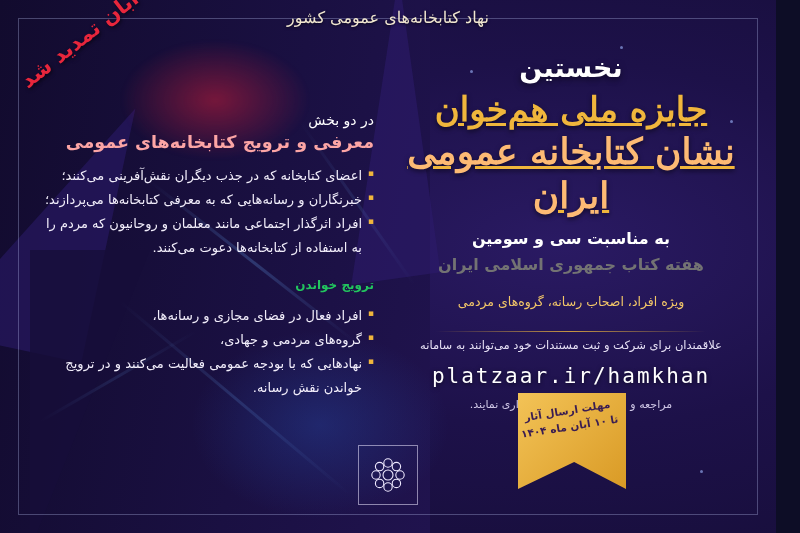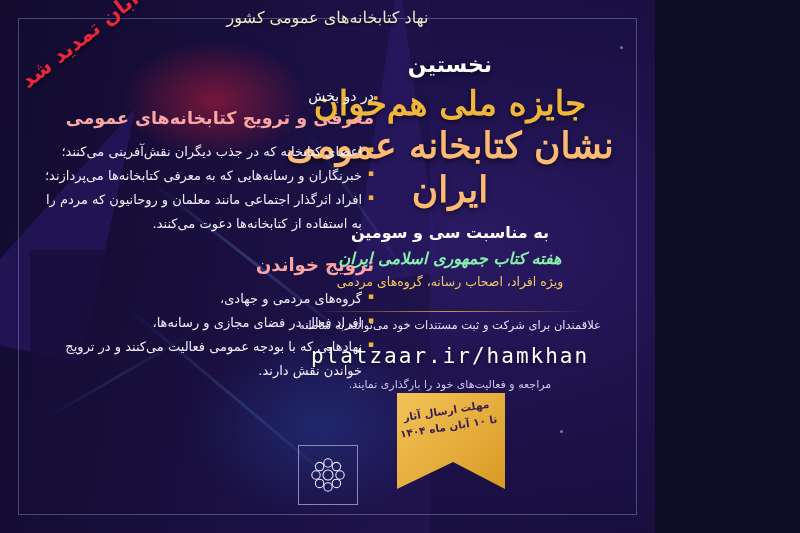--- a/index.html
+++ b/index.html
@@ -2,21 +2,21 @@
 <html><head>
 <meta charset="utf-8">
 <style>
   html, body {
     margin: 0;
     padding: 0;
     background: #0d0d26;
   }
   .poster {
     position: relative;
-    width: 655px;
+    width: 776px;
     height: 533px;
     overflow: hidden;
     background: #1b1145;
     font-family: "DejaVu Sans", sans-serif;
     direction: rtl;
   }
   
   .bg-base {
     position: absolute;
     inset: 0;
@@ -105,52 +105,53 @@
   
   .right-col {
     position: absolute;
     right: 40px;
     top: 52px;
     width: 330px;
     text-align: center;
     color: #fff;
   }
   .t-first {
-    font-size: 22px;
+    font-size: 27px;
     font-weight: bold;
     color: #ffffff;
     letter-spacing: 1px;
     margin-bottom: 6px;
     text-shadow: 0 2px 6px rgba(0,0,0,.5);
   }
   .t-award {
     font-size: 34px;
     font-weight: bold;
     color: #f0b63c;
     font-family: "DejaVu Serif", serif;
     line-height: 1.22;
     text-shadow: 0 2px 5px rgba(0,0,0,.55);
+    text-decoration: underline;
   }
   .t-award .line2 {
     display: block;
     font-size: 36px;
     color: #fdba74;
   }
   .t-occasion {
     margin-top: 8px;
     font-size: 16px;
     font-weight: bold;
     color: #ffffff;
     line-height: 1.6;
   }
   .t-occasion .gold {
-    color: #86efac;
-    font-style: italic;
+    color: #737373;
   }
   .t-audience {
+    margin-top: 14px;
     font-size: 12.5px;
     color: #f3c768;
     line-height: 1.75;
   }
   .divider {
     margin: 18px auto 0;
     width: 270px;
     height: 1px;
     background: linear-gradient(90deg, rgba(240,182,60,0), rgba(240,182,60,.8), rgba(240,182,60,0));
   }
@@ -209,20 +210,21 @@
     left: 44px;
     top: 88px;
     width: 330px;
     color: #f4f0ff;
     text-align: right;
   }
   .l-intro {
     font-size: 14px;
     color: #ffffff;
     margin-bottom: 4px;
+    margin-top: 24px;
   }
   .l-head {
     font-size: 17.5px;
     font-weight: bold;
     color: #fca5a5;
     margin-bottom: 9px;
   }
   .l-list {
     list-style: none;
     margin: 12px 0 18px 0;
@@ -237,23 +239,23 @@
   }
   .l-list li::before {
     content: "\25AA";
     position: absolute;
     right: 0;
     top: 1px;
     color: #f0b63c;
     font-size: 9px;
   }
   .l-head2 {
-    font-size: 18px;
-    font-weight: bold;
-    color: #fca5a5;
+    font-size: 12px;
+    font-weight: bold;
+    color: #22c55e;
     margin-bottom: 1px;
     letter-spacing: 2px;
   }
   
   .ribbon {
     position: absolute;
     left: 16px;
     top: 74px;
     transform: rotate(-38deg);
     transform-origin: left top;
@@ -334,23 +336,23 @@
   <div class="left-col">
     <div class="l-intro">در دو بخش</div>
     <div class="l-head">معرفی و ترویج کتابخانه‌های عمومی</div>
     <ul class="l-list">
       <li>اعضای کتابخانه که در جذب دیگران نقش‌آفرینی می‌کنند؛</li>
       <li>خبرنگاران و رسانه‌هایی که به معرفی کتابخانه‌ها می‌پردازند؛</li>
       <li>افراد اثرگذار اجتماعی مانند معلمان و روحانیون که مردم را به استفاده از کتابخانه‌ها دعوت می‌کنند.</li>
     </ul>
     <div class="l-head2">ترویج خواندن</div>
     <ul class="l-list">
+      <li>افراد فعال در فضای مجازی و رسانه‌ها،</li>
       <li>گروه‌های مردمی و جهادی،</li>
-      <li>افراد فعال در فضای مجازی و رسانه‌ها،</li>
-      <li>نهادهایی که با بودجه عمومی فعالیت می‌کنند و در ترویج خواندن نقش دارند.</li>
+      <li>نهادهایی که با بودجه عمومی فعالیت می‌کنند و در ترویج خواندن نقش رسانه.</li>
     </ul>
   </div>
 
   <div class="ribbon">تا ۱۳ آبان تمدید شد</div>
 
   <div class="emblem">
     <svg width="42" height="42" viewBox="0 0 42 42" aria-hidden="true">
       <g fill="none" stroke="#efe9ff" stroke-width="1.1">
         <circle cx="21" cy="21" r="5"></circle>
         <circle cx="21" cy="9" r="4.2"></circle>

